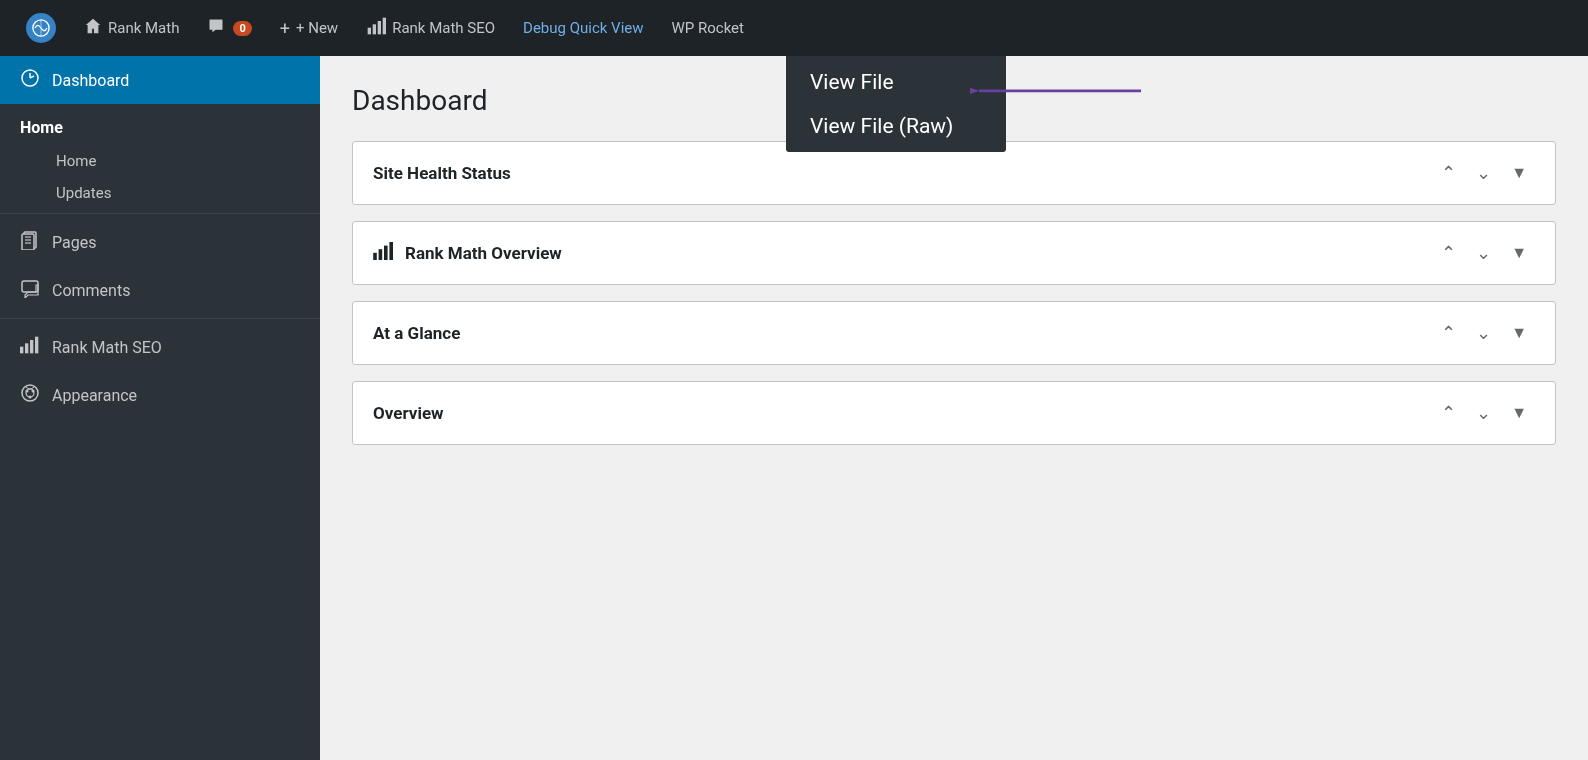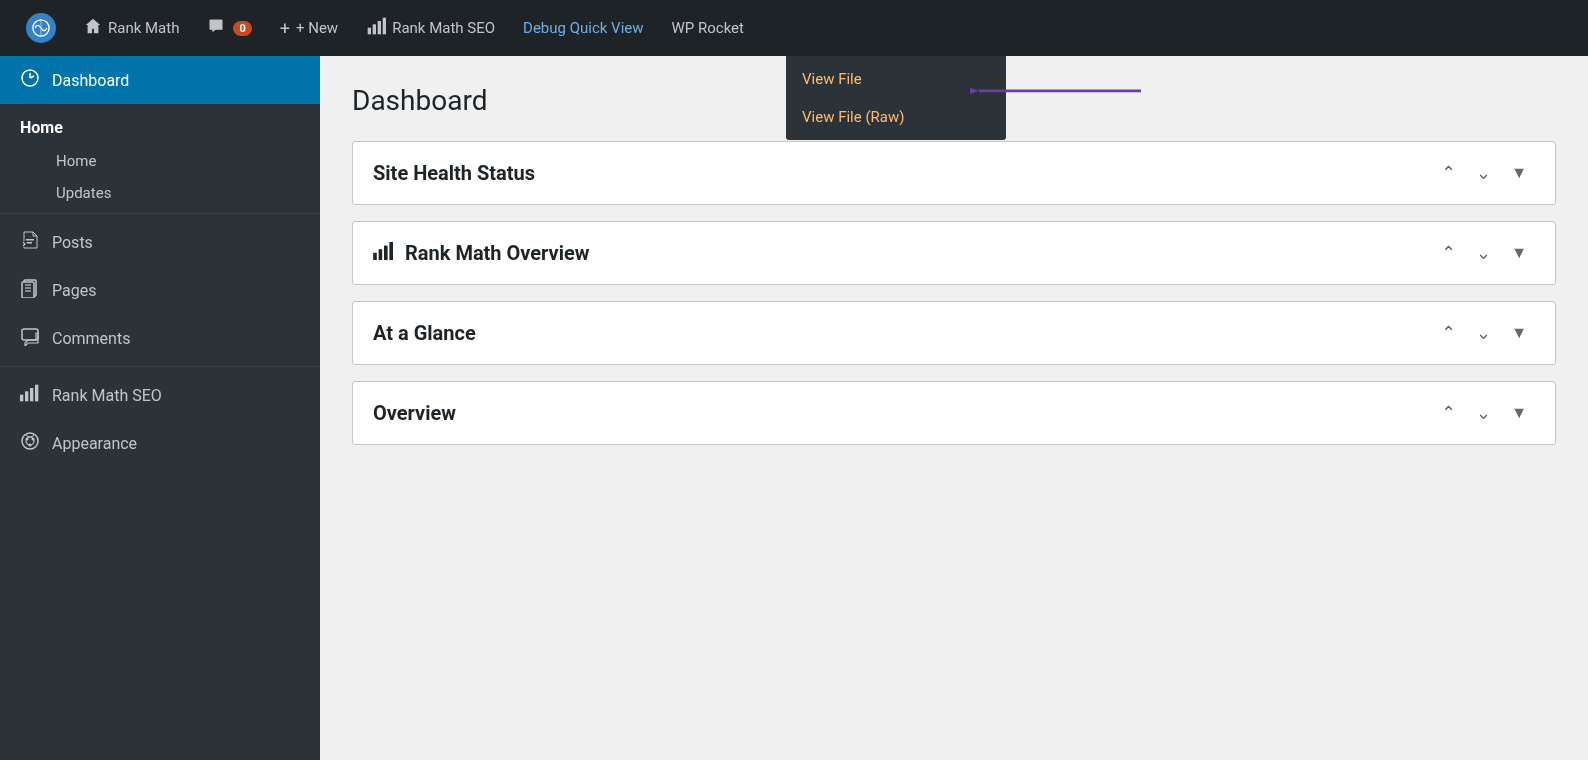--- a/index.html
+++ b/index.html
@@ -48,23 +48,23 @@
       top: 56px;
       left: 786px;
       background: #2c3338;
       min-width: 220px;
       z-index: 10000;
       border-radius: 0 0 3px 3px;
       padding: 4px 0;
     }
     .dropdown-item {
       display: block;
-      padding: 10px 16px;
-      color: #fdba74;
-      font-size: 15px;
+      padding: 10px 24px;
+      color: #ffffff;
+      font-size: 21px;
       cursor: pointer;
       white-space: nowrap;
     }
 
     
     .arrow-annotation {
       position: fixed;
       top: 68px;
       left: 970px;
       z-index: 10001;
@@ -166,21 +166,21 @@
       display: flex;
       align-items: center;
       justify-content: space-between;
       padding: 16px 20px;
       cursor: pointer;
     }
     .widget-title {
       display: flex;
       align-items: center;
       gap: 10px;
-      font-size: 20px;
+      font-size: 17px;
       font-weight: 700;
       color: #1d2327;
     }
     .widget-controls {
       display: flex;
       align-items: center;
       gap: 4px;
     }
     .widget-control-btn {
       background: none;
@@ -306,34 +306,20 @@
   <div class="sidebar-group-label">Home</div>
   <div class="sidebar-sub-item">
     <span>Home</span>
   </div>
   <div class="sidebar-sub-item">
     <span>Updates</span>
   </div>
 
   <div class="sidebar-divider"></div>
 
-  <div class="sidebar-item">
-    <span>
-      <svg width="20" height="20" viewBox="0 0 20 20" fill="#c3c4c7">
-        <path d="M4 2h9l4 4v12H4V2z" stroke="#c3c4c7" stroke-width="1" fill="none"></path>
-        <path d="M13 2v4h4" stroke="#c3c4c7" stroke-width="1" fill="none"></path>
-        <rect x="6" y="9" width="8" height="1.5" fill="#c3c4c7"></rect>
-        <rect x="6" y="12" width="6" height="1.5" fill="#c3c4c7"></rect>
-
-        <circle cx="4" cy="14" r="3" fill="#2c3338"></circle>
-        <path d="M3 12 L5 14 L3 16" stroke="#c3c4c7" stroke-width="1.2" fill="none"></path>
-      </svg>
-    </span>
-    <span>Posts</span>
-  </div>
 
 
   <div class="sidebar-item">
     <span>
       <svg width="20" height="20" viewBox="0 0 20 20" fill="none">
         <rect x="4" y="2" width="12" height="16" rx="1" stroke="#c3c4c7" stroke-width="1.5"></rect>
         <rect x="2" y="4" width="12" height="16" rx="1" stroke="#c3c4c7" stroke-width="1.5" fill="#2c3338"></rect>
         <line x1="5" y1="10" x2="11" y2="10" stroke="#c3c4c7" stroke-width="1.2"></line>
         <line x1="5" y1="13" x2="11" y2="13" stroke="#c3c4c7" stroke-width="1.2"></line>
         <line x1="5" y1="7" x2="11" y2="7" stroke="#c3c4c7" stroke-width="1.2"></line>

